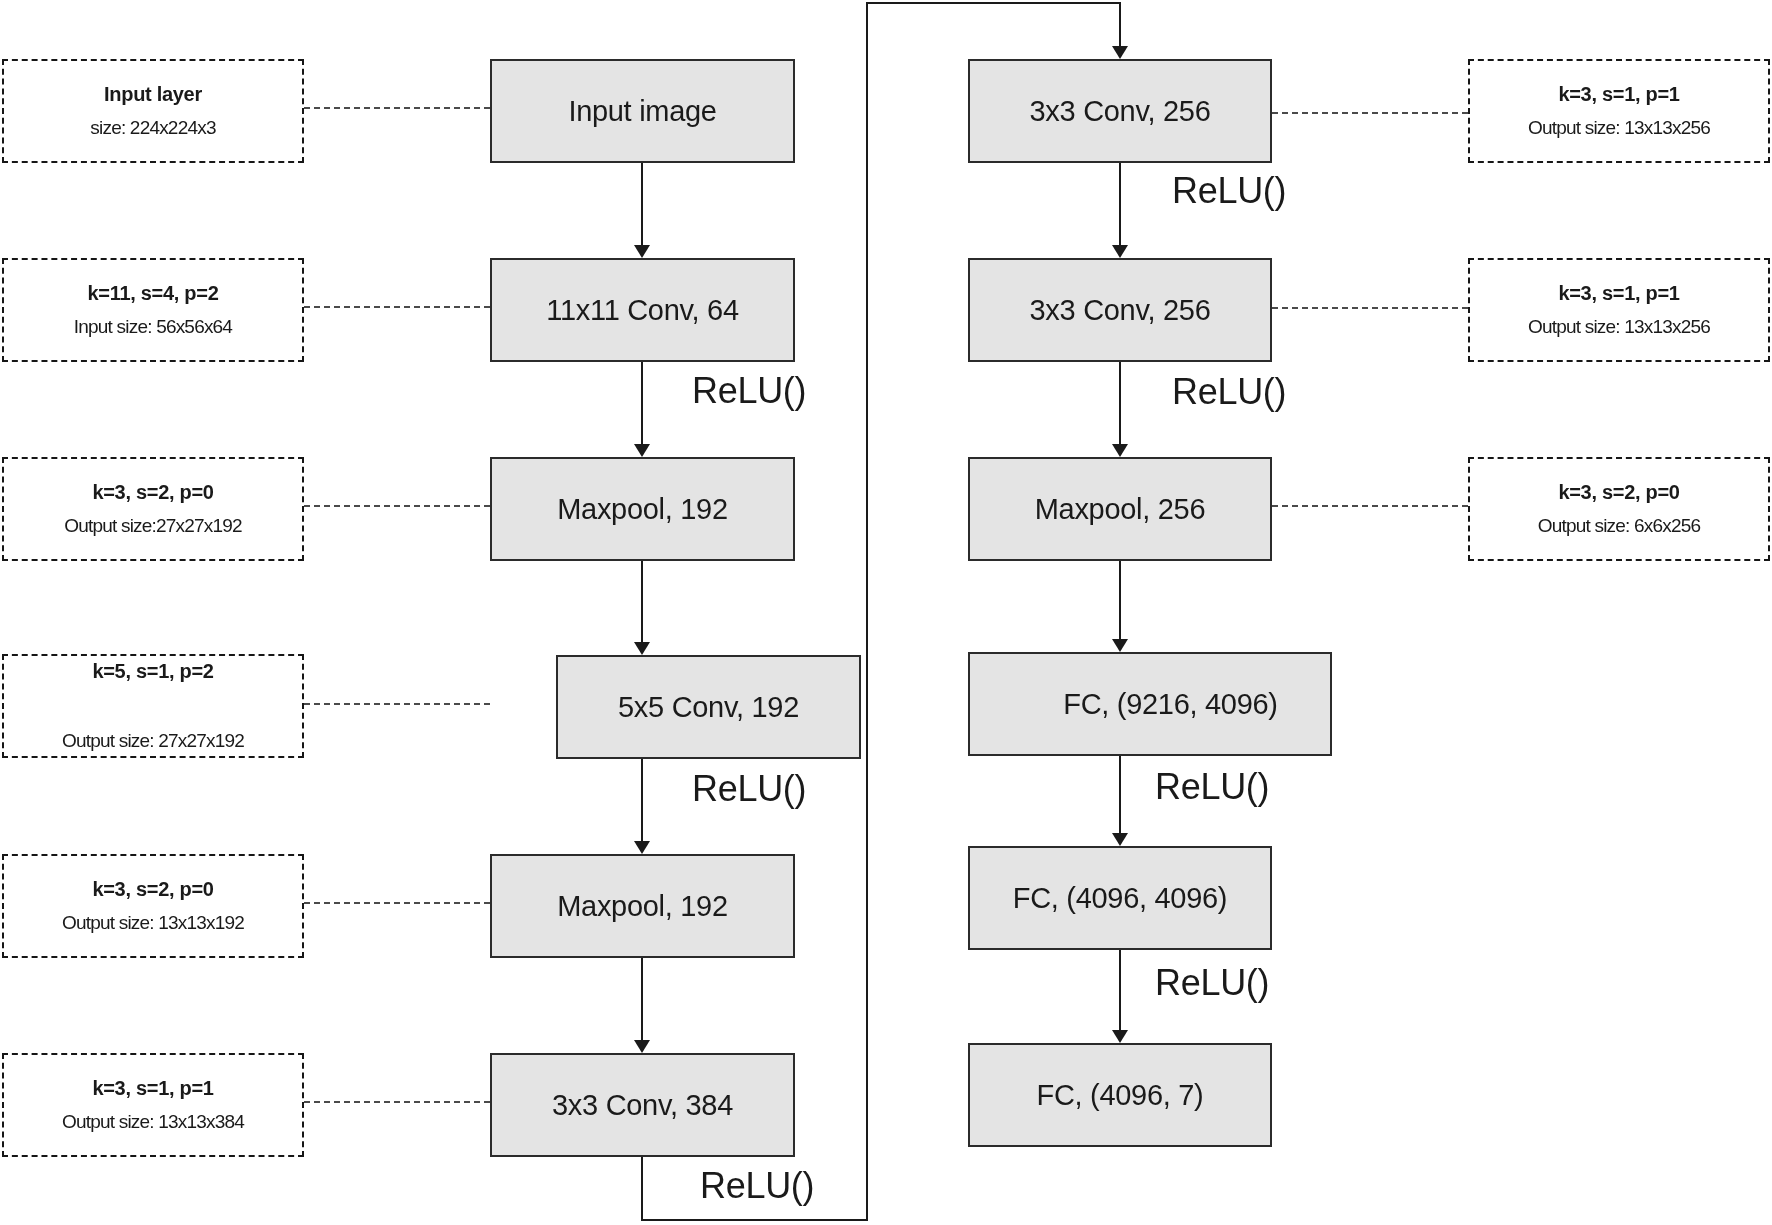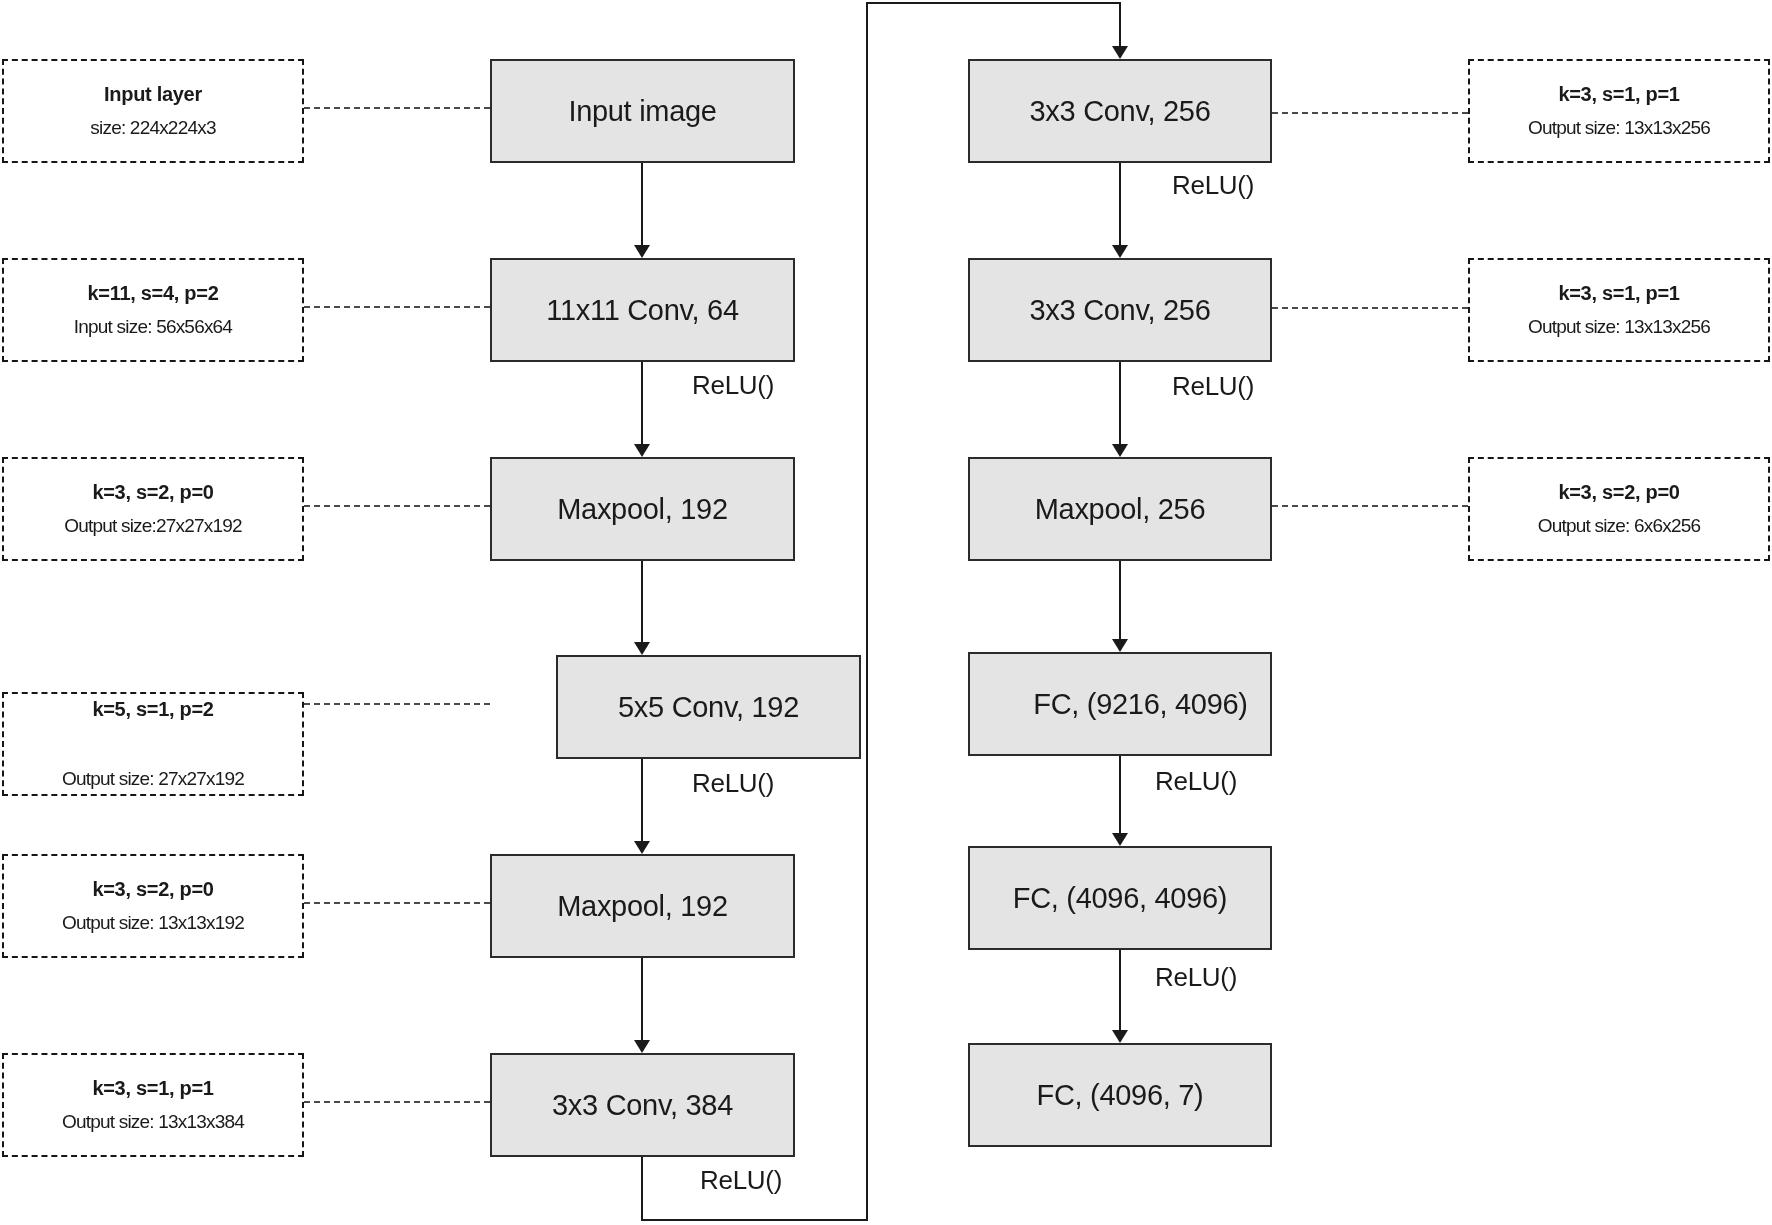--- a/index.html
+++ b/index.html
@@ -43,40 +43,40 @@
   .vline { position: absolute; width: 2px; background: #1a1a1a; }
   .hline { position: absolute; height: 2px; background: #1a1a1a; }
   .arrow-head {
     position: absolute;
     width: 0; height: 0;
     border-left: 8px solid transparent;
     border-right: 8px solid transparent;
     border-top: 13px solid #1a1a1a;
   }
   .dash-conn { position: absolute; height: 0; border-top: 2px dashed #4a4a4a; }
-  .relu { position: absolute; font-size: 26px; letter-spacing: -0.3px; white-space: nowrap; }
+  .relu { position: absolute; font-size: 36px; letter-spacing: -0.3px; white-space: nowrap; }
 </style>
 </head>
 <body>
 
 <div class="canvas">
 
   <div class="ann-box" style="left:2px; top:59px;">
     <div class="ann-line1">Input layer</div>
     <div class="ann-line2">size: 224x224x3</div>
   </div>
   <div class="ann-box" style="left:2px; top:258px;">
     <div class="ann-line1">k=11, s=4, p=2</div>
     <div class="ann-line2">Input size: 56x56x64</div>
   </div>
   <div class="ann-box" style="left:2px; top:457px;">
     <div class="ann-line1">k=3, s=2, p=0</div>
     <div class="ann-line2">Output size:27x27x192</div>
   </div>
-  <div class="ann-box" style="left:2px; top:692px;gap:36px;">
+  <div class="ann-box" style="left:2px; top:654px;gap:36px;">
     <div class="ann-line1">k=5, s=1, p=2</div>
     <div class="ann-line2">Output size: 27x27x192</div>
   </div>
   <div class="ann-box" style="left:2px; top:854px;">
     <div class="ann-line1">k=3, s=2, p=0</div>
     <div class="ann-line2">Output size: 13x13x192</div>
   </div>
   <div class="ann-box" style="left:2px; top:1053px;">
     <div class="ann-line1">k=3, s=1, p=1</div>
     <div class="ann-line2">Output size: 13x13x384</div>
@@ -132,21 +132,21 @@
 
   <div class="layer-box" style="left:968px; top:59px; width:304px;">
       <span>3x3 Conv, 256</span>
     </div>
   <div class="layer-box" style="left:968px; top:258px; width:304px;">
       <span>3x3 Conv, 256</span>
     </div>
   <div class="layer-box" style="left:968px; top:457px; width:304px;text-align:center;">
       <span>Maxpool, 256</span>
     </div>
-  <div class="layer-box" style="left:968px; top:652px; width:304px;padding-left:41px;">
+  <div class="layer-box" style="left:968px; top:652px; width:364px;padding-left:41px;">
       <span>FC, (9216, 4096)</span>
     </div>
   <div class="layer-box" style="left:968px; top:846px; width:304px;">
       <span>FC, (4096, 4096)</span>
     </div>
   <div class="layer-box" style="left:968px; top:1043px; width:304px;">
       <span>FC, (4096, 7)</span>
     </div>
 
   <div class="vline" style="left:1119px; top:163px; height:82px;"></div>

